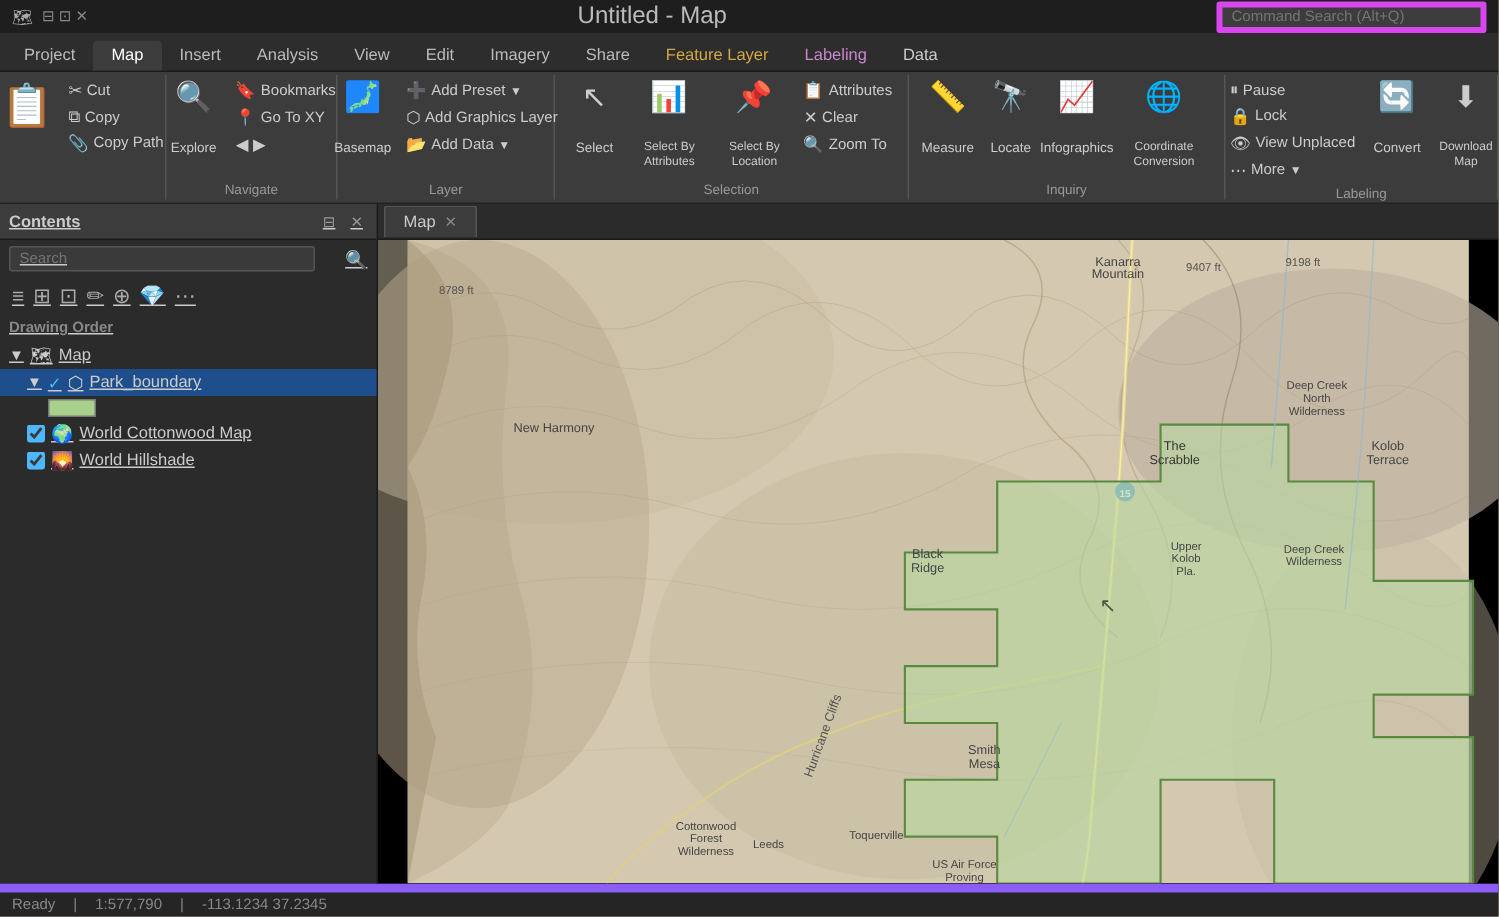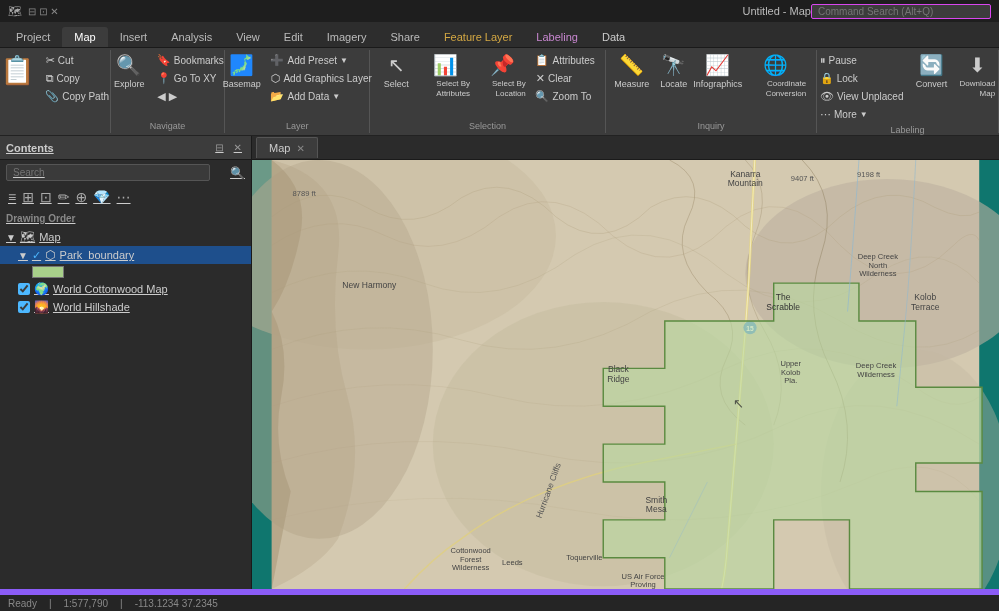--- a/index.html
+++ b/index.html
@@ -3,22 +3,22 @@
   <meta charset="utf-8">
   <style>
     * { margin: 0; padding: 0; box-sizing: border-box; }
     body { width: 999px; height: 611px; overflow: hidden; background: #2b2b2b; font-family: 'Segoe UI', Arial, sans-serif; font-size: 11px; color: #ccc; }
 
     
     .title-bar {
       height: 22px; background: #1e1e1e; display: flex; align-items: center; justify-content: space-between; padding: 0 8px; color: #aaa; font-size: 11px;
     }
     .title-bar-left { display: flex; align-items: center; gap: 6px; }
-    .title-center { flex: 1; text-align: right; font-size: 11px; color: #bbb; }
-    .search-bar { background: #3c3c3c; border: 1px solid #d946ef; border-radius: 2px; padding: 1px 6px; color: #ccc; font-size: 11px; width: 180px; }
+    .title-center { flex: 1; text-align: center; font-size: 16px; color: #bbb; }
+    .search-bar { background: #3c3c3c; border: 4px solid #d946ef; border-radius: 2px; padding: 1px 6px; color: #ccc; font-size: 11px; width: 180px; }
 
     
     .ribbon-tabs {
       height: 26px; background: #2d2d2d; display: flex; align-items: flex-end; padding-left: 4px; border-bottom: 1px solid #1a1a1a;
     }
     .ribbon-tab {
       padding: 4px 12px; font-size: 11px; color: #bbb; cursor: pointer; border-top-left-radius: 3px; border-top-right-radius: 3px;
     }
     .ribbon-tab.active { background: #3c3c3c; color: #fff; }
     .ribbon-tab.feature-layer { color: #d4a843; }
@@ -31,21 +31,21 @@
     }
     .ribbon-group {
       display: flex; flex-direction: column; align-items: center; padding: 2px 6px; border-right: 1px solid #555; min-width: 50px;
     }
     .ribbon-group-content { display: flex; align-items: flex-start; gap: 2px; flex: 1; }
     .ribbon-group-label { font-size: 9px; color: #999; margin-top: 2px; text-align: center; }
     .ribbon-btn {
       display: flex; flex-direction: column; align-items: center; justify-content: flex-start; cursor: pointer; padding: 3px 4px; border-radius: 2px; min-width: 40px;
     }
     .ribbon-btn .icon { font-size: 20px; line-height: 1; }
-    .ribbon-btn .label { font-size: 9px; color: #ccc; text-align: right; margin-top: 4px; line-height: 1.2; }
+    .ribbon-btn .label { font-size: 9px; color: #ccc; text-align: center; margin-top: 18px; line-height: 1.2; }
     .ribbon-btn.large { min-width: 44px; }
     .ribbon-btn-small { display: flex; flex-direction: row; align-items: center; cursor: pointer; padding: 2px 4px; border-radius: 2px; gap: 3px; white-space: nowrap; }
     .ribbon-btn-small .label { font-size: 10px; color: #ccc; }
     .ribbon-col { display: flex; flex-direction: column; gap: 1px; justify-content: flex-start; }
 
     
     .clipboard-group { min-width: 80px; }
     .paste-btn { display: flex; flex-direction: column; align-items: center; padding: 2px 4px; cursor: pointer; }
     .paste-btn .icon { font-size: 28px; }
     .paste-btn .label { font-size: 9px; color: #ccc; margin-top: 48px; }
@@ -71,21 +71,21 @@
     .toolbar-icon { font-size: 14px; color: #aaa; cursor: pointer; padding: 2px; }
     .drawing-order-label { padding: 4px 6px; font-size: 10px; color: #888; font-weight: bold; }
     .layer-item { display: flex; align-items: center; gap: 4px; padding: 2px 6px; cursor: pointer; }
     .layer-item.selected { background: #1e4f8c; }
     .layer-indent { padding-left: 18px; }
     .layer-indent2 { padding-left: 32px; }
     .layer-check { width: 12px; height: 12px; accent-color: #4db8ff; }
     .layer-name { font-size: 11px; color: #ccc; }
 
     
-    .map-canvas { flex: 1; position: relative; overflow: hidden; background: #0f766e; }
+    .map-canvas { flex: 1; position: relative; overflow: hidden; background: #000000; }
     .map-tab-bar {
       height: 24px; background: #2b2b2b; display: flex; align-items: center; padding: 0 4px; border-bottom: 1px solid #1a1a1a;
     }
     .map-tab { padding: 4px 12px; font-size: 11px; color: #ccc; cursor: pointer; background: #3c3c3c; border: 1px solid #555; border-bottom: none; border-radius: 2px 2px 0 0; display: flex; align-items: center; gap: 6px; }
     .map-tab-close { font-size: 10px; color: #888; cursor: pointer; }
 
     
     .status-bar {
       height: 22px; background: #252525; display: flex; align-items: center; padding: 0 8px; gap: 12px; border-top: 6px solid #8b5cf6;
     }

